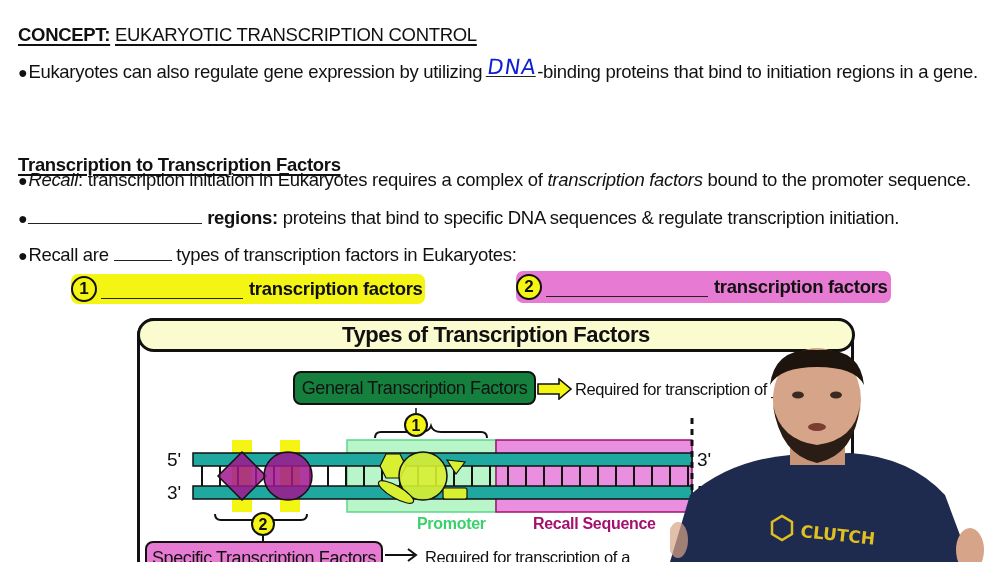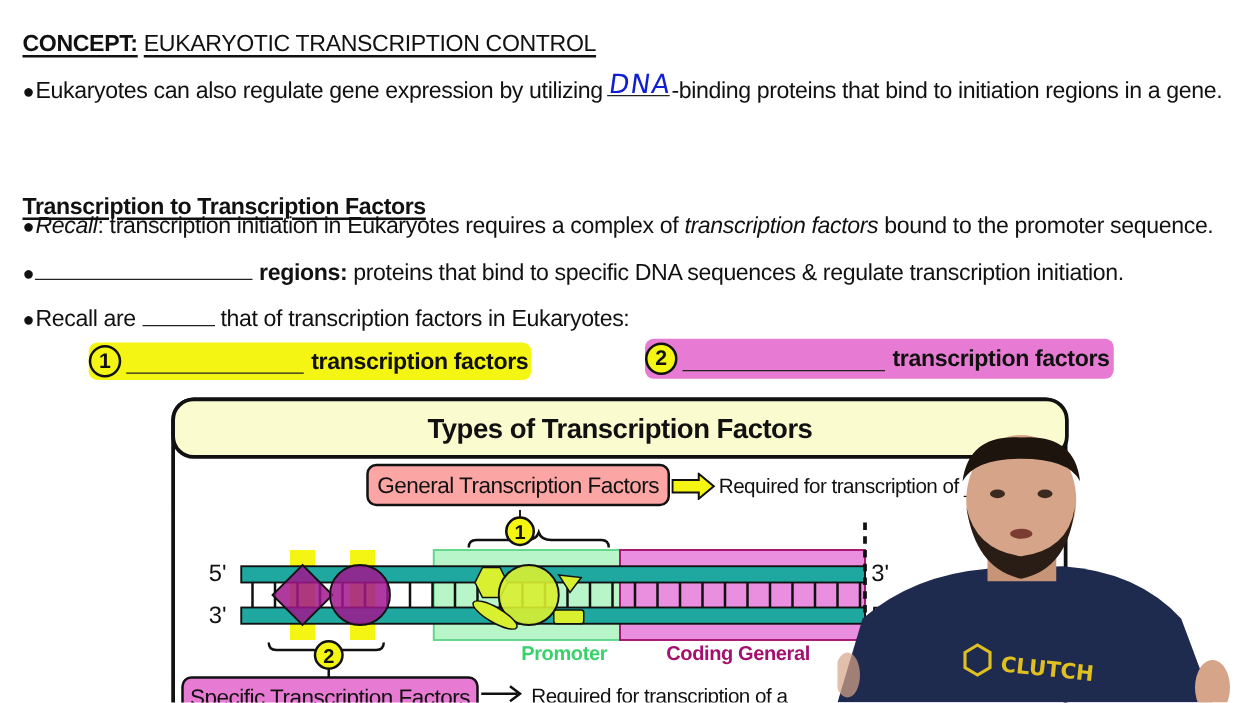--- a/index.html
+++ b/index.html
@@ -30,28 +30,28 @@
   }
   .pill .blank { border-bottom:1.5px solid #222; height:18px; margin-right:6px; }
   .pill-label { font-weight:bold; font-size:18.5px; letter-spacing:-0.3px; }
 
   
   .frame {
     left:137px; top:318px; width:717px; height:260px;
     border:3px solid #111; border-radius:18px; box-sizing:border-box; background:#fff;
   }
   .frame-title {
-    left:137px; top:318px; width:718px; height:49px; box-sizing:border-box;
+    left:137px; top:318px; width:718px; height:34px; box-sizing:border-box;
     background:#fbfbd0; border:3px solid #111; border-radius:18px;
     display:flex; align-items:center; justify-content:center;
     font-weight:bold; font-size:22px; letter-spacing:-0.4px;
   }
   .gtf-box {
     left:293px; top:371px; width:243px; height:34px; box-sizing:border-box;
-    background:#fca5a5; border:2px solid #111; border-radius:8px;
+    background:#15803d; border:2px solid #111; border-radius:8px;
     display:flex; align-items:center; justify-content:center; font-size:18px; letter-spacing:-0.4px;
   }
   .stf-box {
     left:145px; top:541px; width:238px; height:34px; box-sizing:border-box;
     background:#e77ad2; border:2px solid #111; border-radius:8px;
     display:flex; align-items:flex-start; justify-content:center; padding-top:5px;
     font-size:18px; letter-spacing:-0.4px;
   }
   .req { font-size:16.5px; white-space:nowrap; letter-spacing:-0.4px; }
   .strand-label { font-size:19px; }
@@ -74,21 +74,21 @@
 
 <div class="abs line" style="left:18px; top:169px;">
   <span class="bullet">●</span><span class="i">Recall</span><span>: transcription initiation in Eukaryotes requires a complex of </span><span class="i">transcription factors</span><span> bound to the promoter sequence.</span>
 </div>
 
 <div class="abs line" style="left:18px; top:207px;">
   <span class="bullet">●</span><span class="blank" style="width:174px;"></span><span class="b"> regions:</span><span> proteins that bind to specific DNA sequences &amp; regulate transcription initiation.</span>
 </div>
 
 <div class="abs line" style="left:18px; top:244px;">
-  <span class="bullet">●</span><span>Recall are </span><span class="blank" style="width:58px;"></span><span> that of transcription factors in Eukaryotes:</span>
+  <span class="bullet">●</span><span>Recall are </span><span class="blank" style="width:58px;"></span><span> types of transcription factors in Eukaryotes:</span>
 </div>
 
 <div class="abs pill" style="left:71px; top:274px; width:354px; background:#f5f514;">
   <div class="num-circle" style="margin-left:0; margin-right:4px;">1</div>
   <span class="blank" style="width:142px;"></span>
   <span class="pill-label">transcription factors</span>
 </div>
 
 <div class="abs pill" style="left:516px; top:271px; width:375px; height:32px; background:#e77ad2;">
   <div class="num-circle" style="margin-right:4px;">2</div>
@@ -169,21 +169,21 @@
   <circle cx="103" cy="116" r="11" fill="#f5f514" stroke="#111" stroke-width="2"></circle>
   <text x="103" y="122" text-anchor="middle" font-family="Liberation Sans, sans-serif" font-weight="bold" font-size="16" fill="#111">2</text>
 </svg>
 
 <div class="abs strand-label" style="left:167px; top:449px;">5'</div>
 <div class="abs strand-label" style="left:167px; top:482px;">3'</div>
 <div class="abs strand-label" style="left:697px; top:449px;">3'</div>
 <div class="abs strand-label" style="left:697px; top:482px;">5'</div>
 
 <div class="abs region-label" style="left:385px; top:515px; color:#38d16a;margin-left:32px;">Promoter</div>
-<div class="abs region-label" style="left:533px; top:515px; color:#a3106e;">Coding General</div>
+<div class="abs region-label" style="left:533px; top:515px; color:#a3106e;">Recall Sequence</div>
 
 <div class="abs" style="left:262px; top:535px; width:2px; height:8px; background:#111;"></div>
 
 <div class="abs stf-box">Specific Transcription Factors</div>
 <svg class="abs" style="left:384px; top:548px;" width="40" height="16">
   <path d="M1 7 H30 M24 1 L32 7 L24 13" fill="none" stroke="#111" stroke-width="2"></path>
 </svg>
 <div class="abs req" style="left:425px; top:548px;">Required for transcription of a</div>
 
 <svg class="abs person" viewBox="0 0 330 217">

